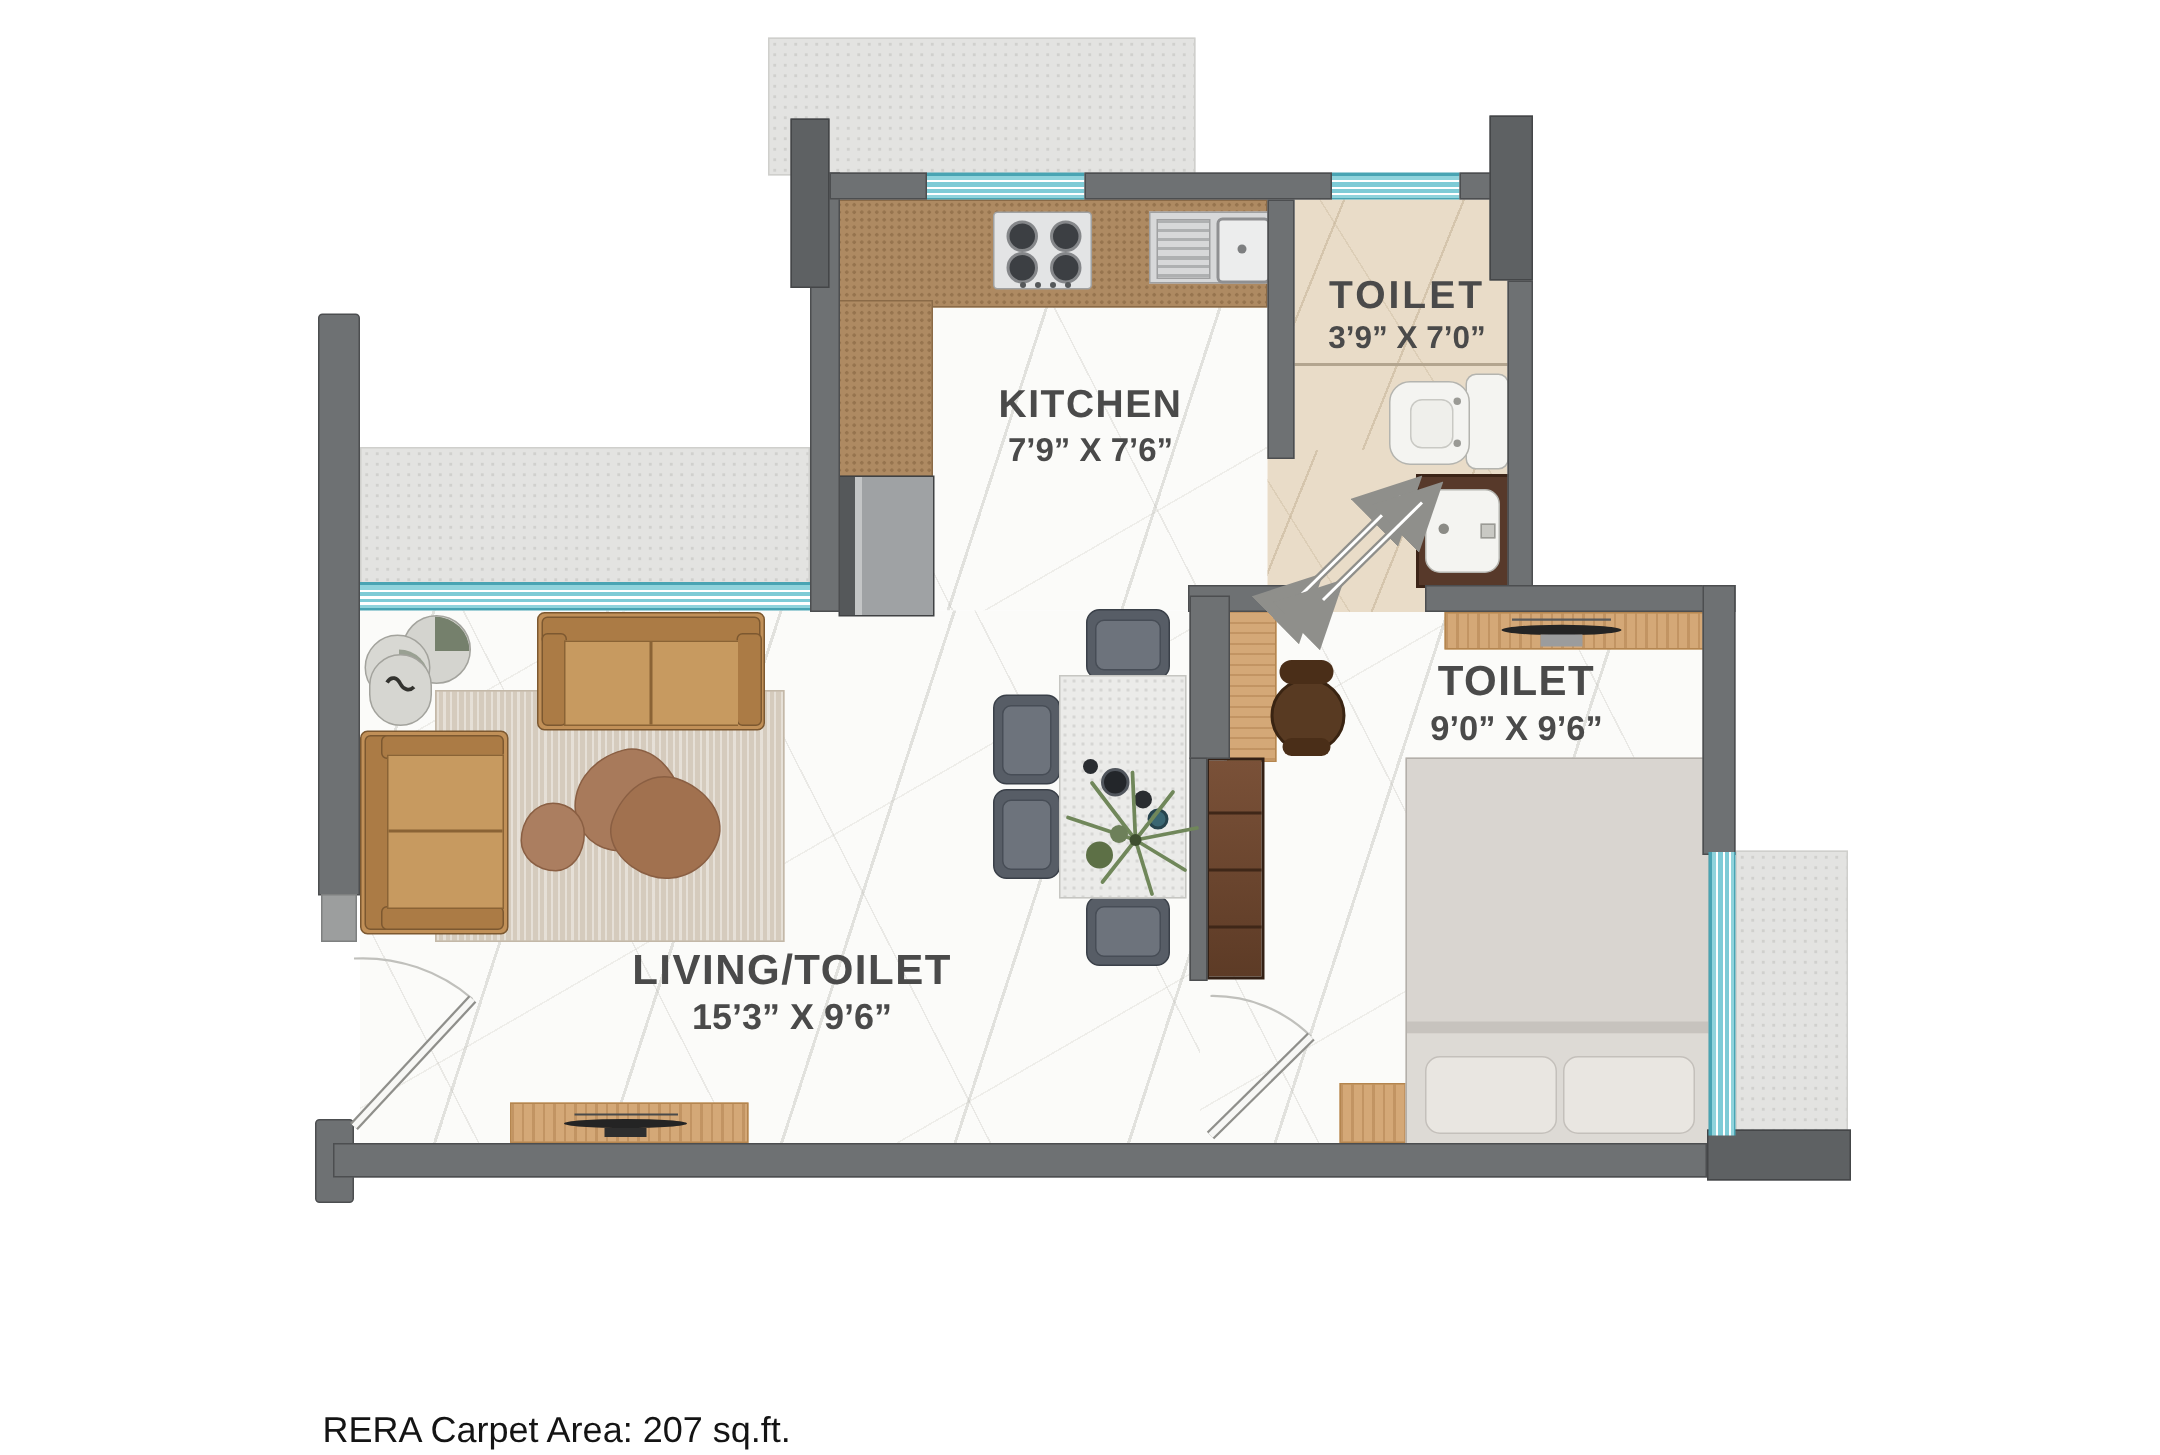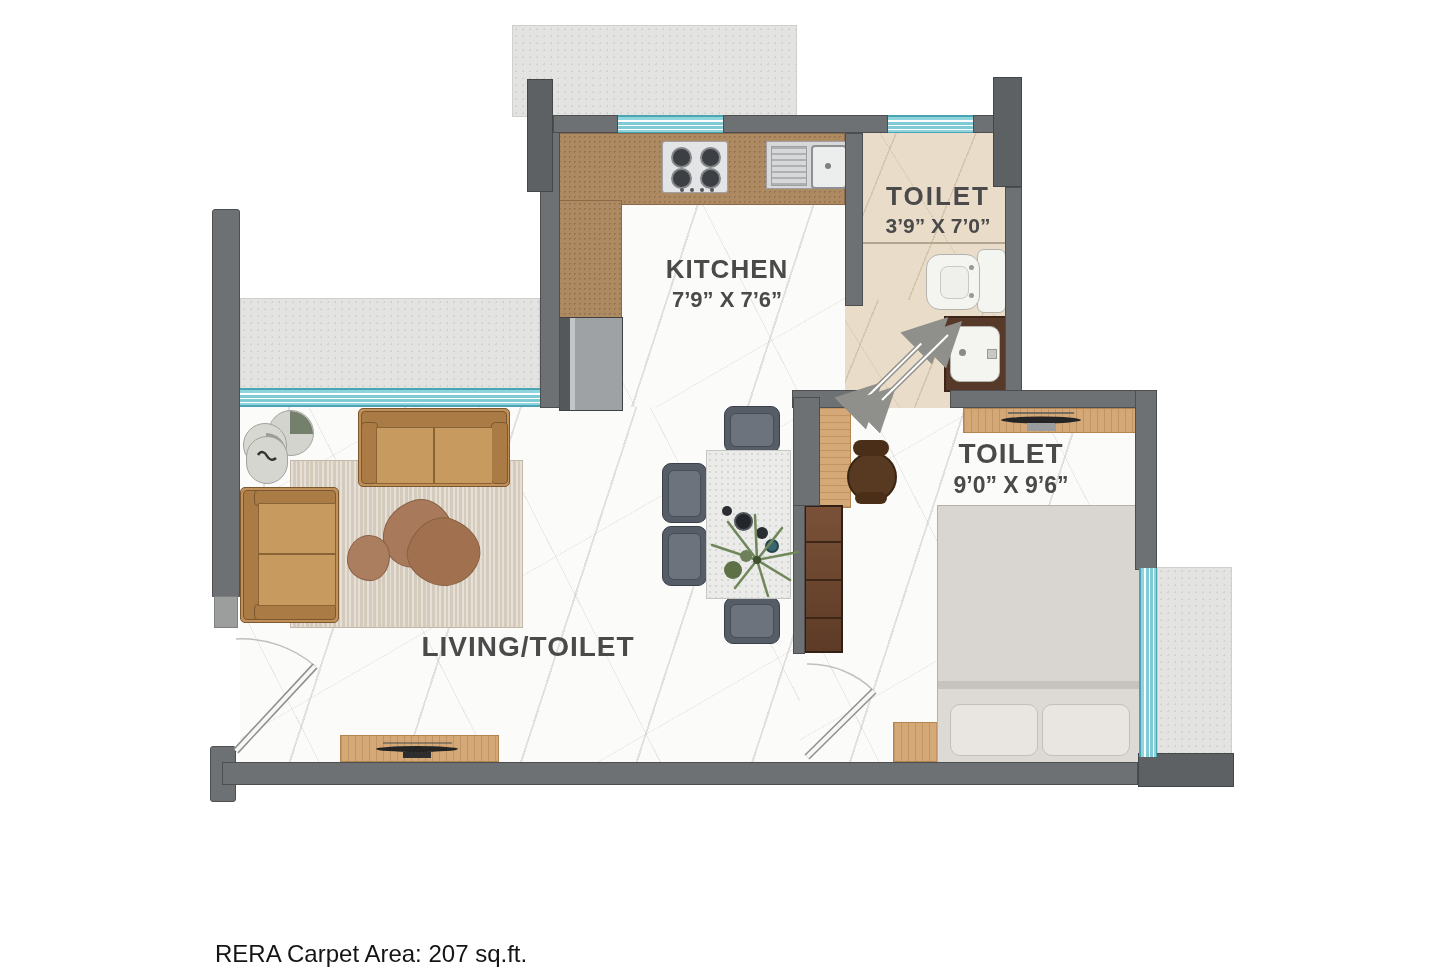--- a/index.html
+++ b/index.html
@@ -253,17 +253,18 @@
   <div class="room-label" style="left:938px;top:181px;">
     <div class="room-name" style="font-size:26px;letter-spacing:2px;">TOILET</div>
     <div class="room-size" style="font-size:21px;">3’9” X 7’0”</div>
   </div>
   <div class="room-label" style="left:1011px;top:438px;">
     <div class="room-name" style="font-size:28px;">TOILET</div>
     <div class="room-size" style="font-size:23px;">9’0” X 9’6”</div>
   </div>
   <div class="room-label" style="left:528px;top:631px;">
     <div class="room-name" style="font-size:28px;">LIVING/TOILET</div>
+    <div class="room-size" style="font-size:24px;">15’3” X 9’6”</div>
   </div>
 
   <div class="rera">RERA Carpet Area: 207 sq.ft.</div>
 
 </div>
 
 </body></html>

